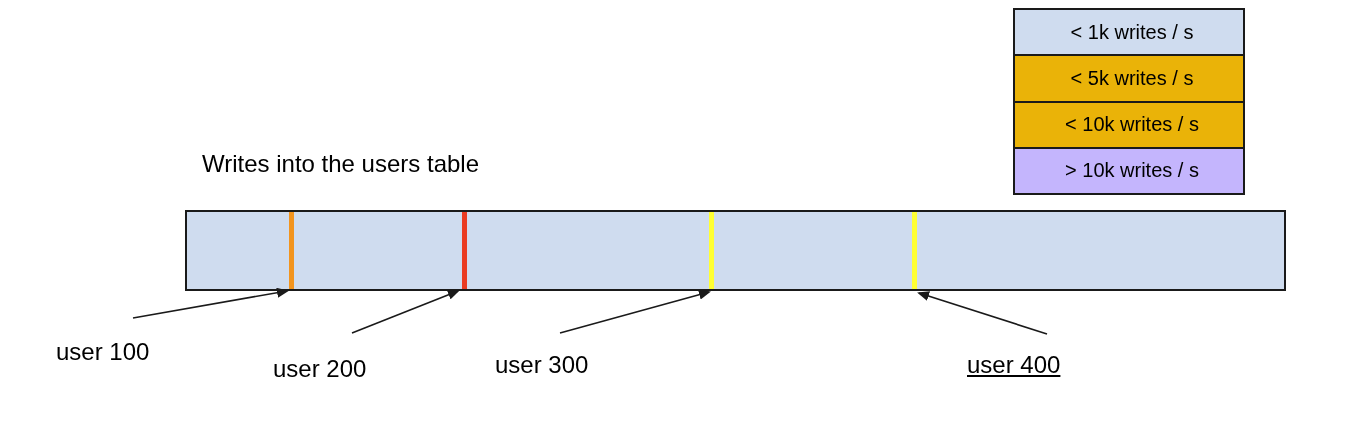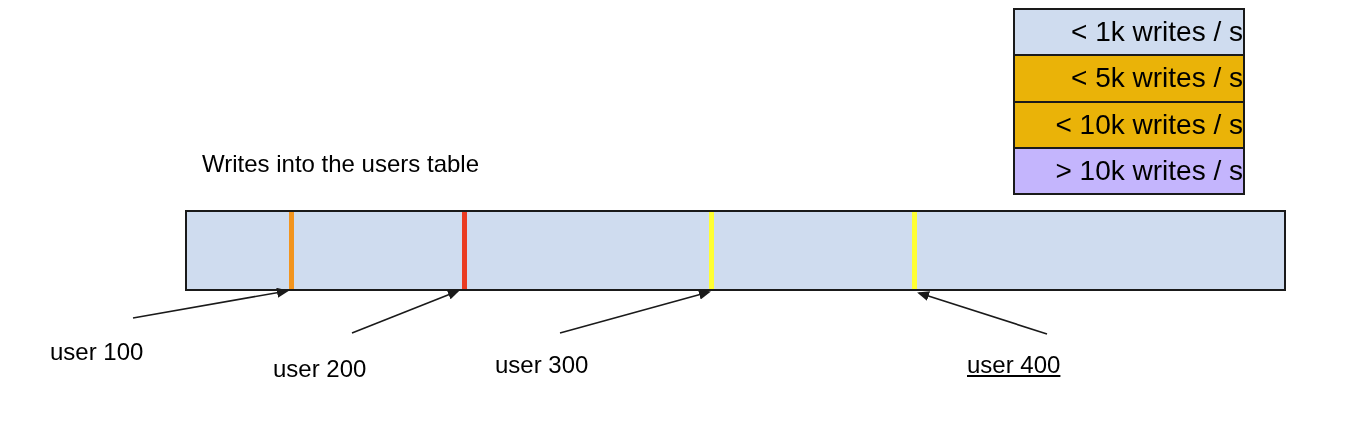--- a/index.html
+++ b/index.html
@@ -48,22 +48,22 @@
     height: 187px;
     display: flex;
     flex-direction: column;
   }
   .legend-row {
     flex: 1;
     box-sizing: border-box;
     border: 2px solid #1a1a1a;
     display: flex;
     align-items: center;
-    justify-content: flex-end;
-    font-size: 28px;
+    justify-content: center;
+    font-size: 20px;
     color: #000000;
     white-space: nowrap;
     padding-left: 6px;
   }
   .legend-row + .legend-row {
     margin-top: -2px;
   }
   .user-label {
     position: absolute;
     font-size: 24px;
@@ -118,17 +118,17 @@
       <marker id="ah" markerWidth="12" markerHeight="10" refX="10" refY="5" orient="auto" markerUnits="userSpaceOnUse">
         <path d="M0,0 L12,5 L0,10 z" fill="#1a1a1a"></path>
       </marker>
     </defs>
   <line x1="133" y1="318" x2="287" y2="291" marker-end="url(#ah)"></line>
       <line x1="352" y1="333" x2="458" y2="291" marker-end="url(#ah)"></line>
       <line x1="560" y1="333" x2="709" y2="292" marker-end="url(#ah)"></line>
       <line x1="1047" y1="334" x2="919" y2="293" marker-end="url(#ah)"></line>
     </svg>
 
-<div class="user-label" style="left: 50px; top: 339px;">user 100</div>
+<div class="user-label" style="left: 56px; top: 339px;">user 100</div>
     <div class="user-label" style="left: 273px; top: 356px;">user 200</div>
     <div class="user-label" style="left: 495px; top: 352px;">user 300</div>
     <div class="user-label" style="left: 967px; top: 352px; text-decoration: underline;">user 400</div>
   </div>
 
 </body></html>

